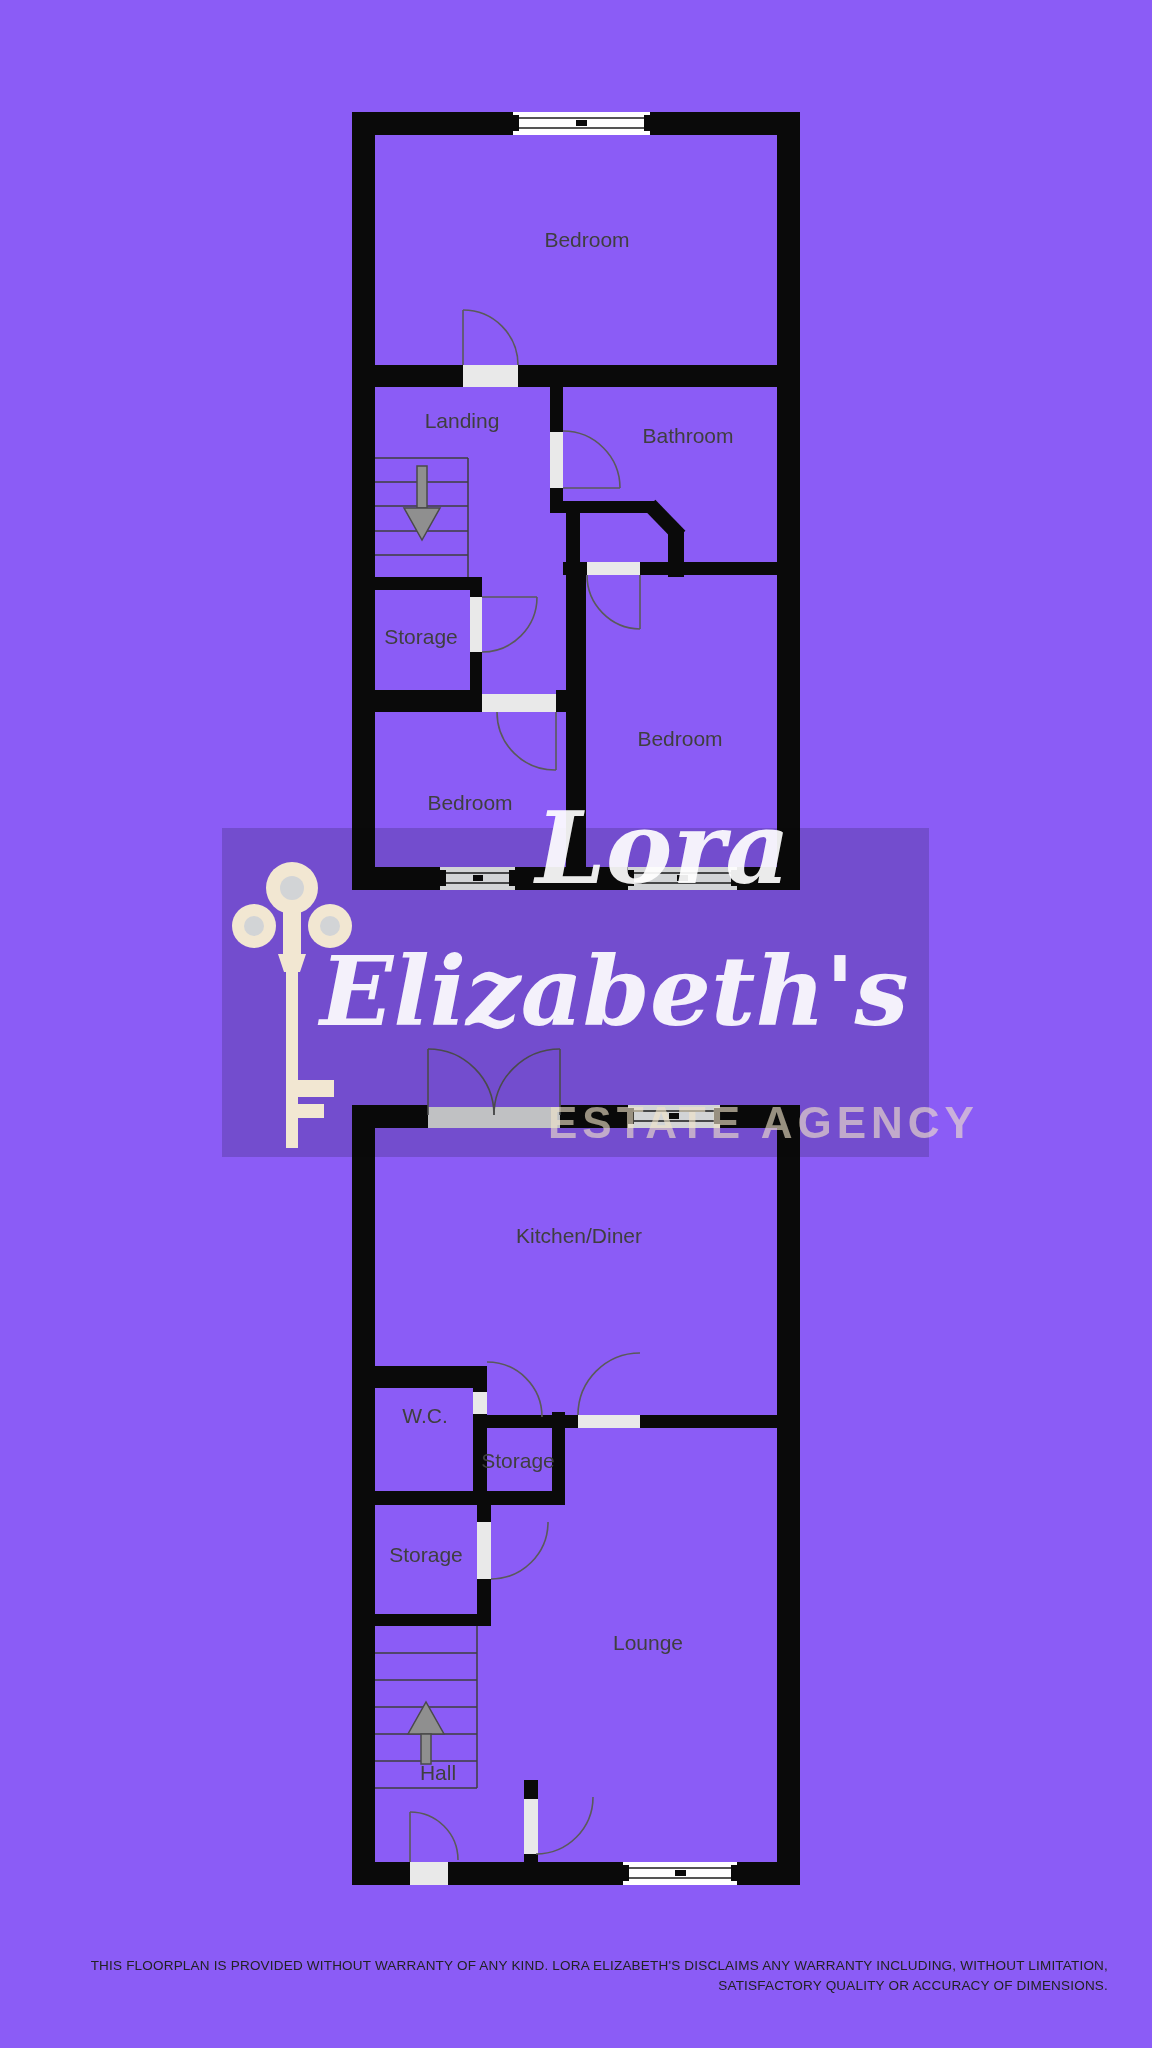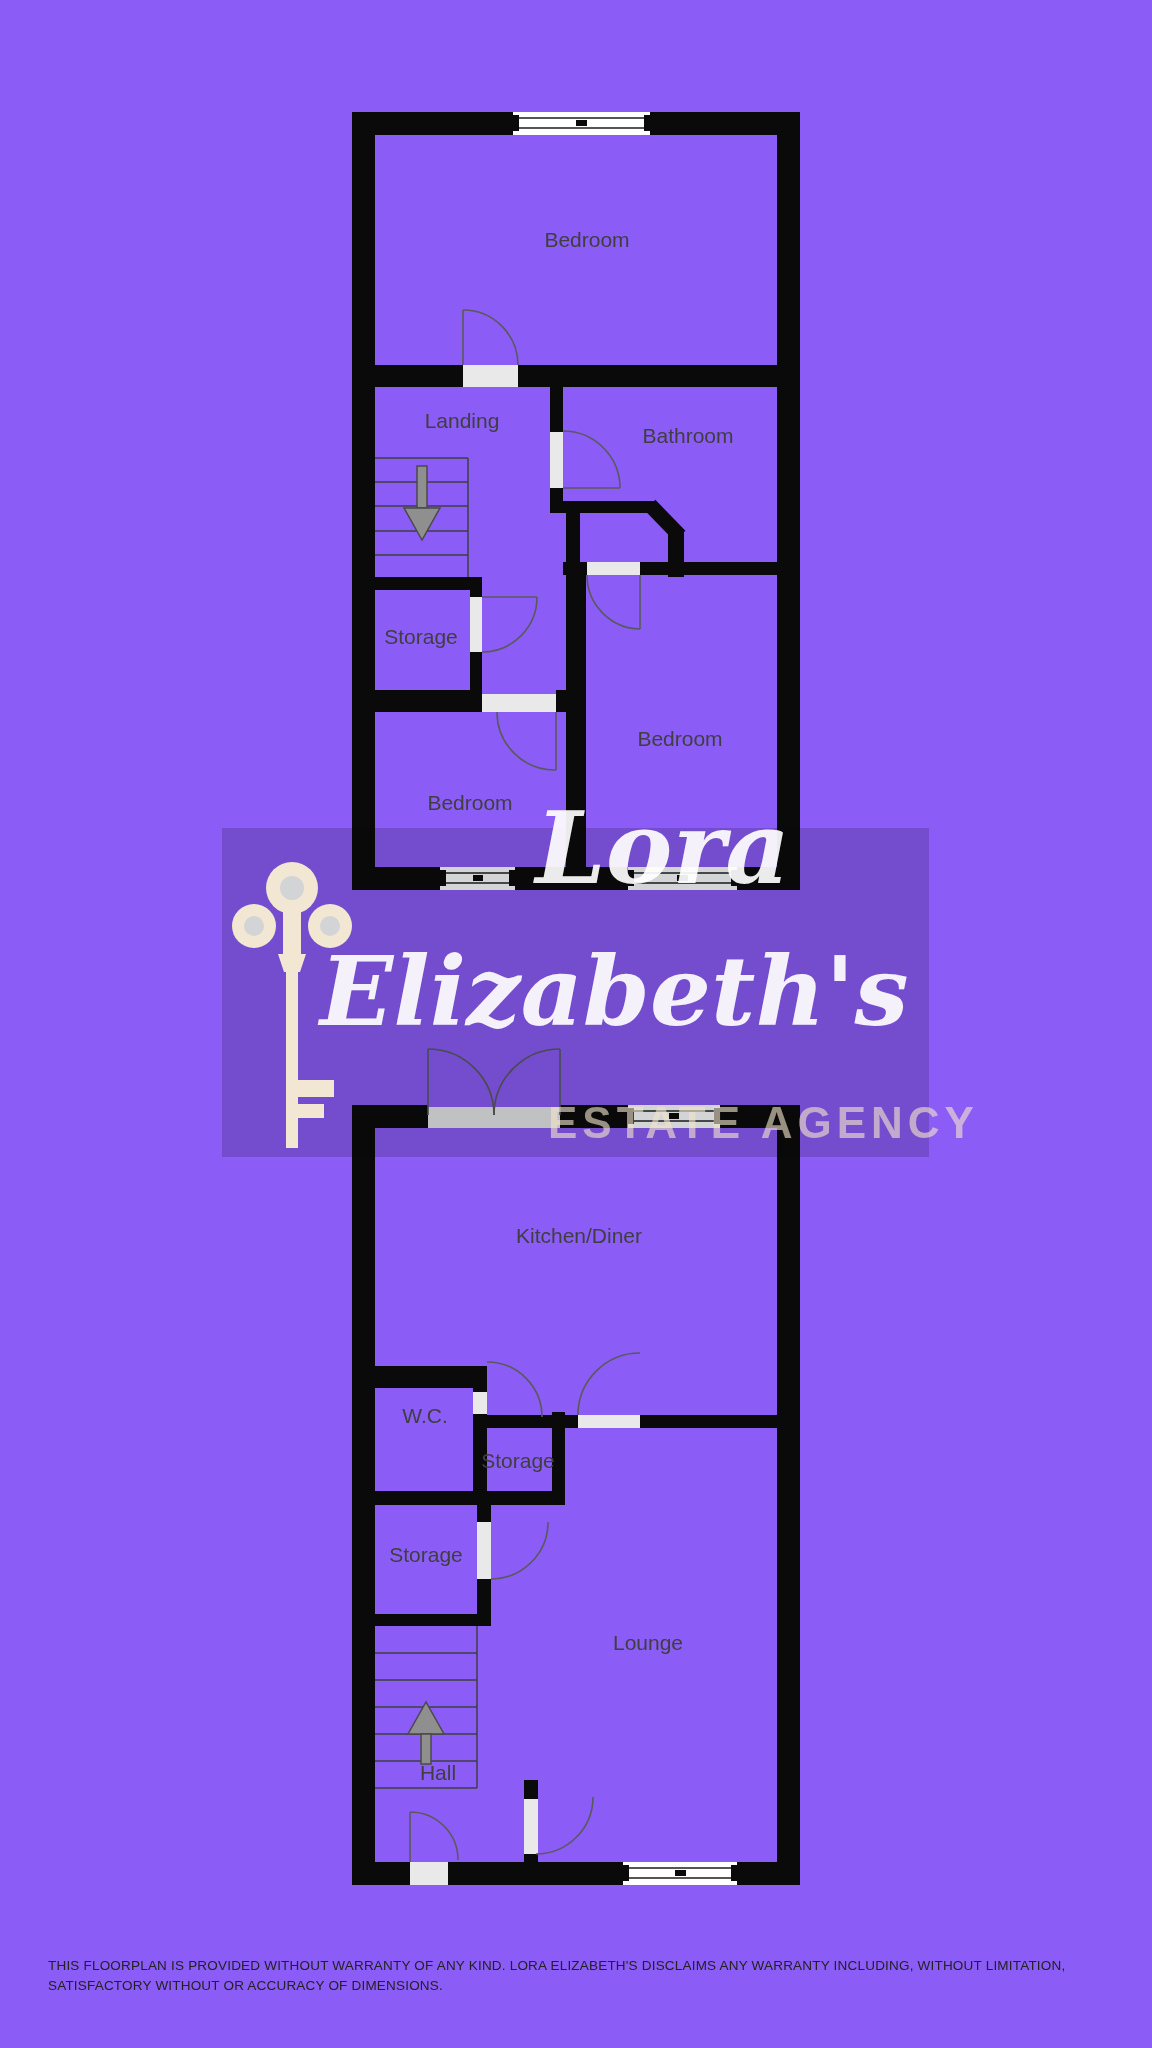--- a/index.html
+++ b/index.html
@@ -20,21 +20,21 @@
   .wm{position:absolute;pointer-events:none;}
   #wm-script1{left:290px;top:796px;width:500px;text-align:right;
         font-family:"DejaVu Serif",serif;font-style:italic;font-weight:bold;
         font-size:100px;line-height:104px;color:rgba(255,255,255,0.92);}
   #wm-script2{left:320px;top:940px;width:640px;
         font-family:"DejaVu Serif",serif;font-style:italic;font-weight:bold;
         font-size:96px;line-height:104px;color:rgba(255,255,255,0.92);}
   #wm-agency{left:548px;top:1070px;font-family:"Liberation Sans",sans-serif;
         font-weight:bold;font-size:44px;letter-spacing:5px;color:rgba(241,228,201,0.62);margin-top:28px;}
   #disclaimer{position:absolute;left:48px;top:1956px;width:1060px;
-        font-size:13.5px;line-height:20px;color:#222;letter-spacing:0.2px;}
+        font-size:13.5px;line-height:20px;color:#222;letter-spacing:0.2px;text-align:right;}
 </style>
 </head>
 <body>
 
 <div id="page">
 
   <svg width="1152" height="2048" viewBox="0 0 1152 2048">
 
     <g>
       <g>
@@ -232,16 +232,16 @@
       <circle cx="254" cy="926" r="10"></circle>
       <circle cx="330" cy="926" r="10"></circle>
     </g>
   </svg>
   <div class="wm" id="wm-script1">Lora</div>
   <div class="wm" id="wm-script2">Elizabeth's</div>
   <div class="wm" id="wm-agency">ESTATE AGENCY</div>
 
   <div id="disclaimer">
     <div>THIS FLOORPLAN IS PROVIDED WITHOUT WARRANTY OF ANY KIND. LORA ELIZABETH'S DISCLAIMS ANY WARRANTY INCLUDING, WITHOUT LIMITATION,</div>
-    <div>SATISFACTORY WITHOUT OR ACCURACY OF DIMENSIONS.</div>
+    <div>SATISFACTORY QUALITY OR ACCURACY OF DIMENSIONS.</div>
   </div>
 
 </div>
 
 </body></html>

